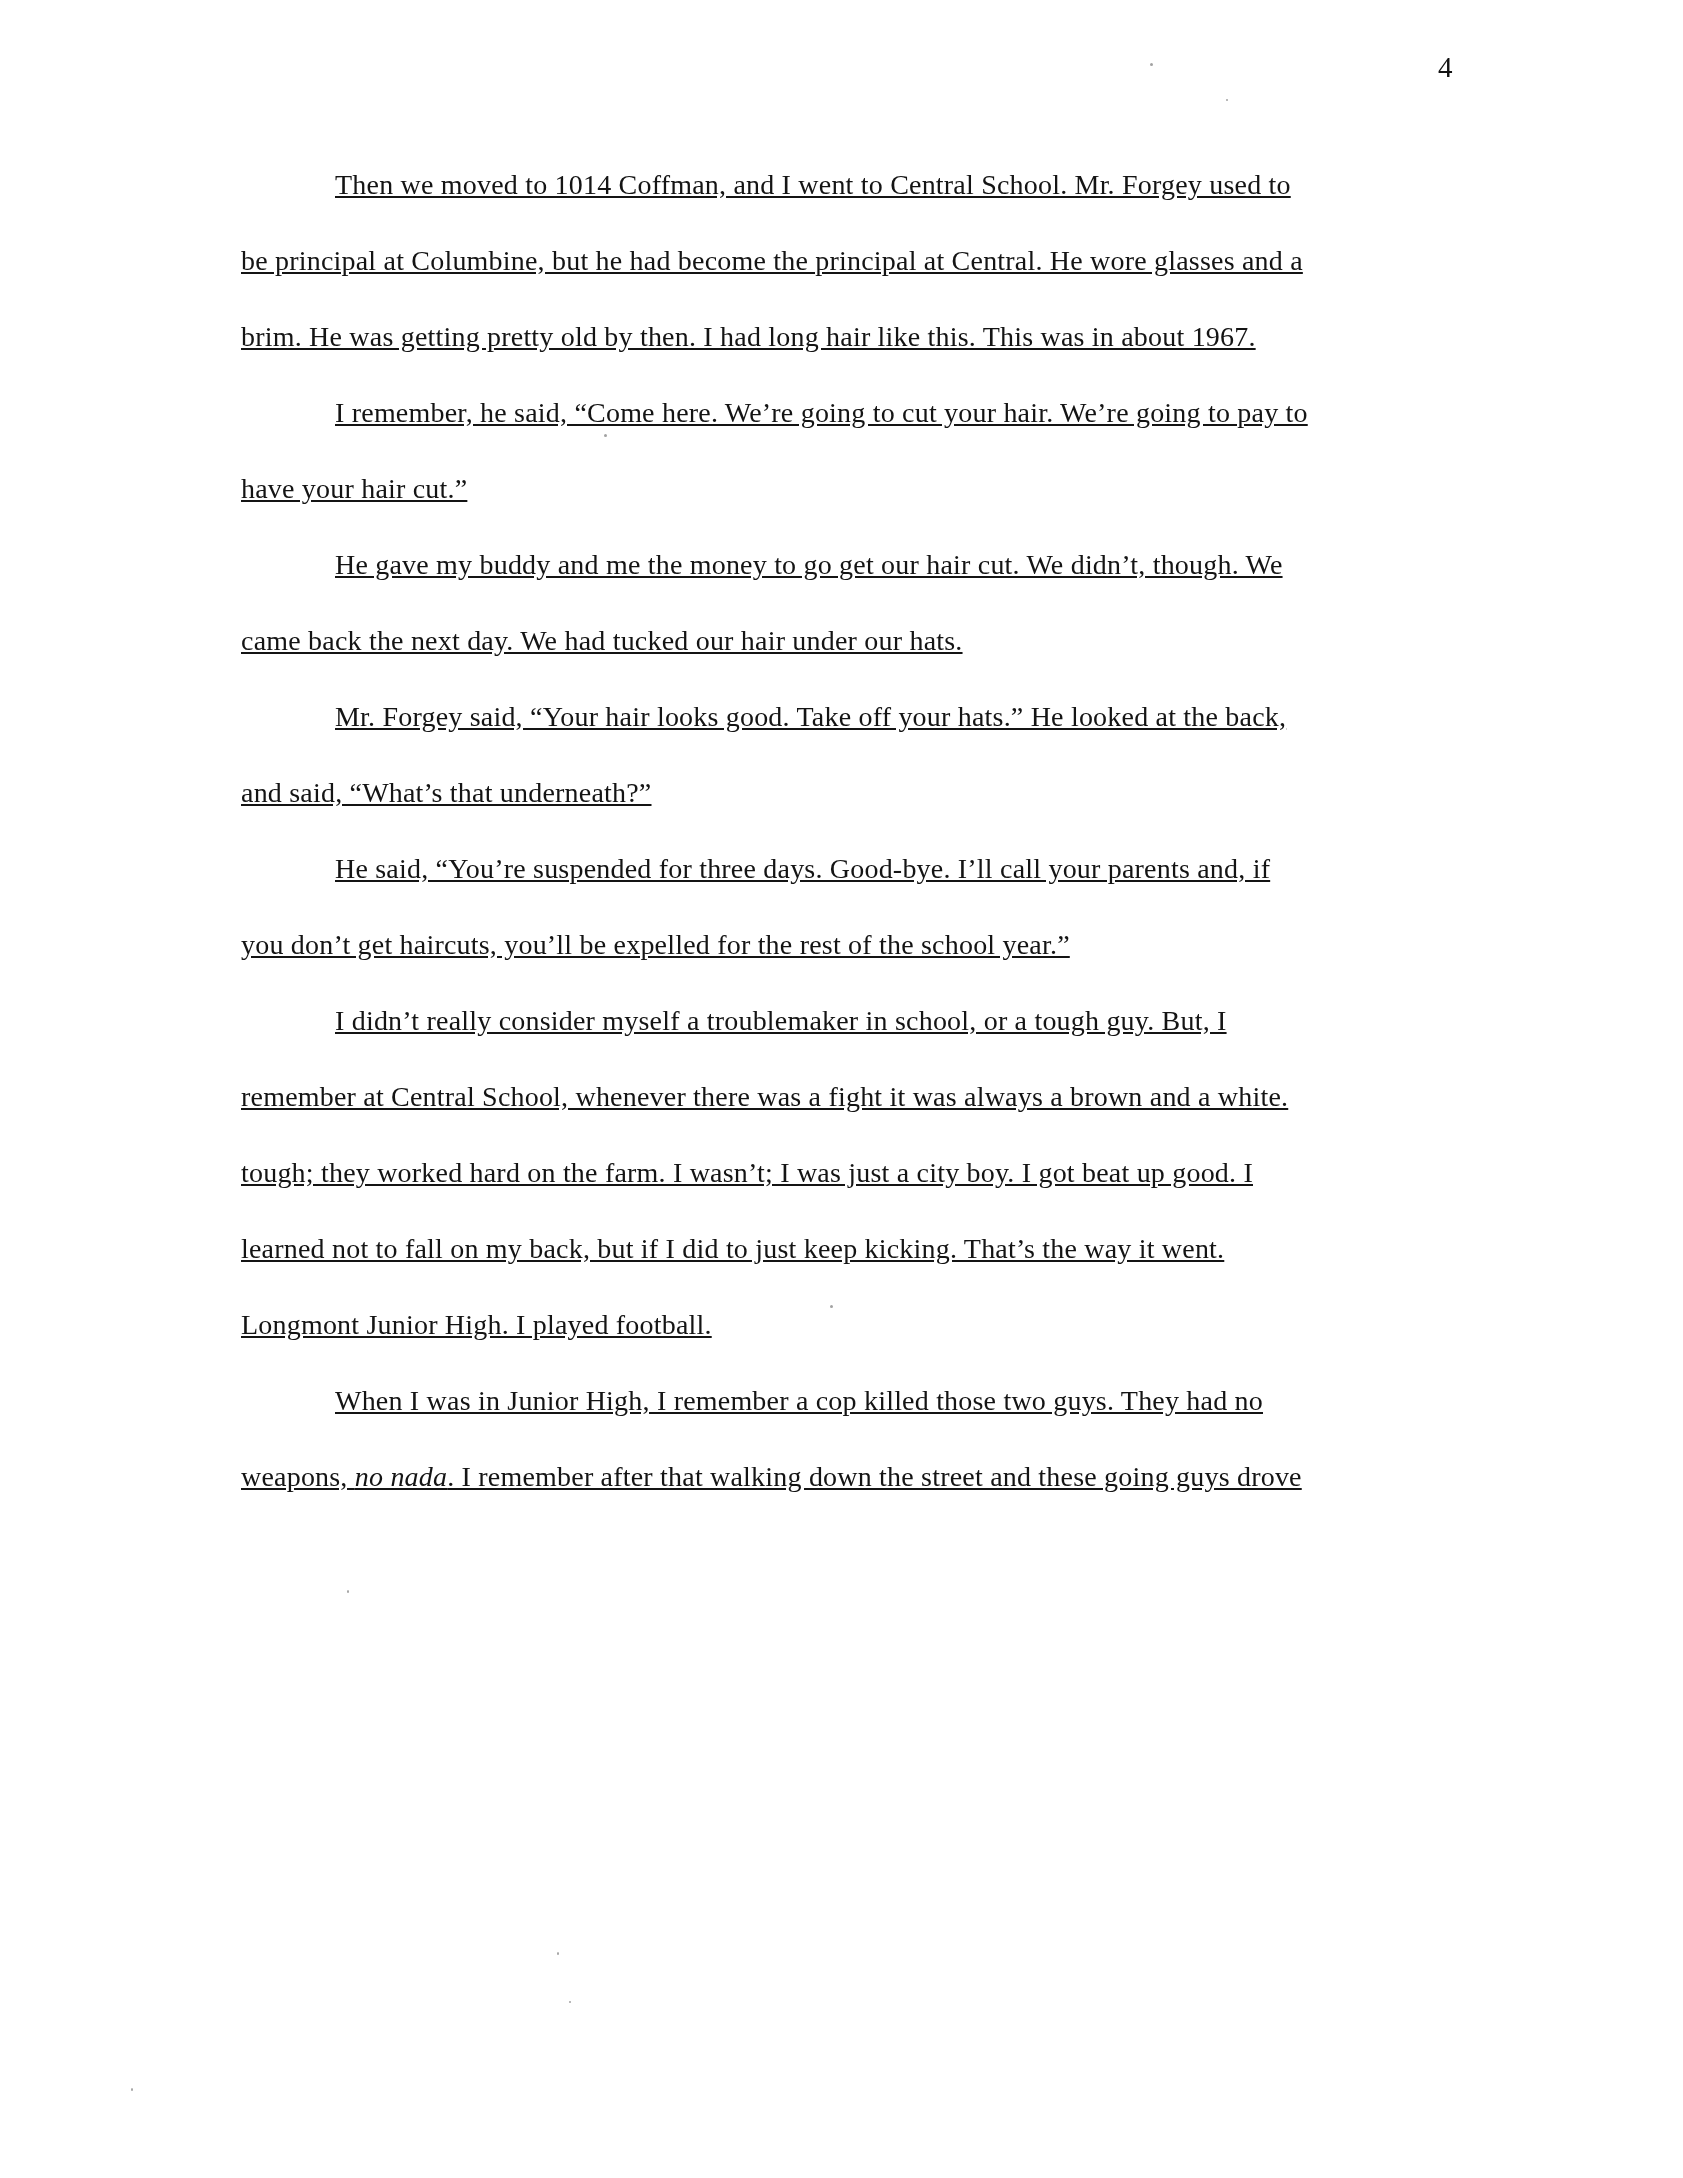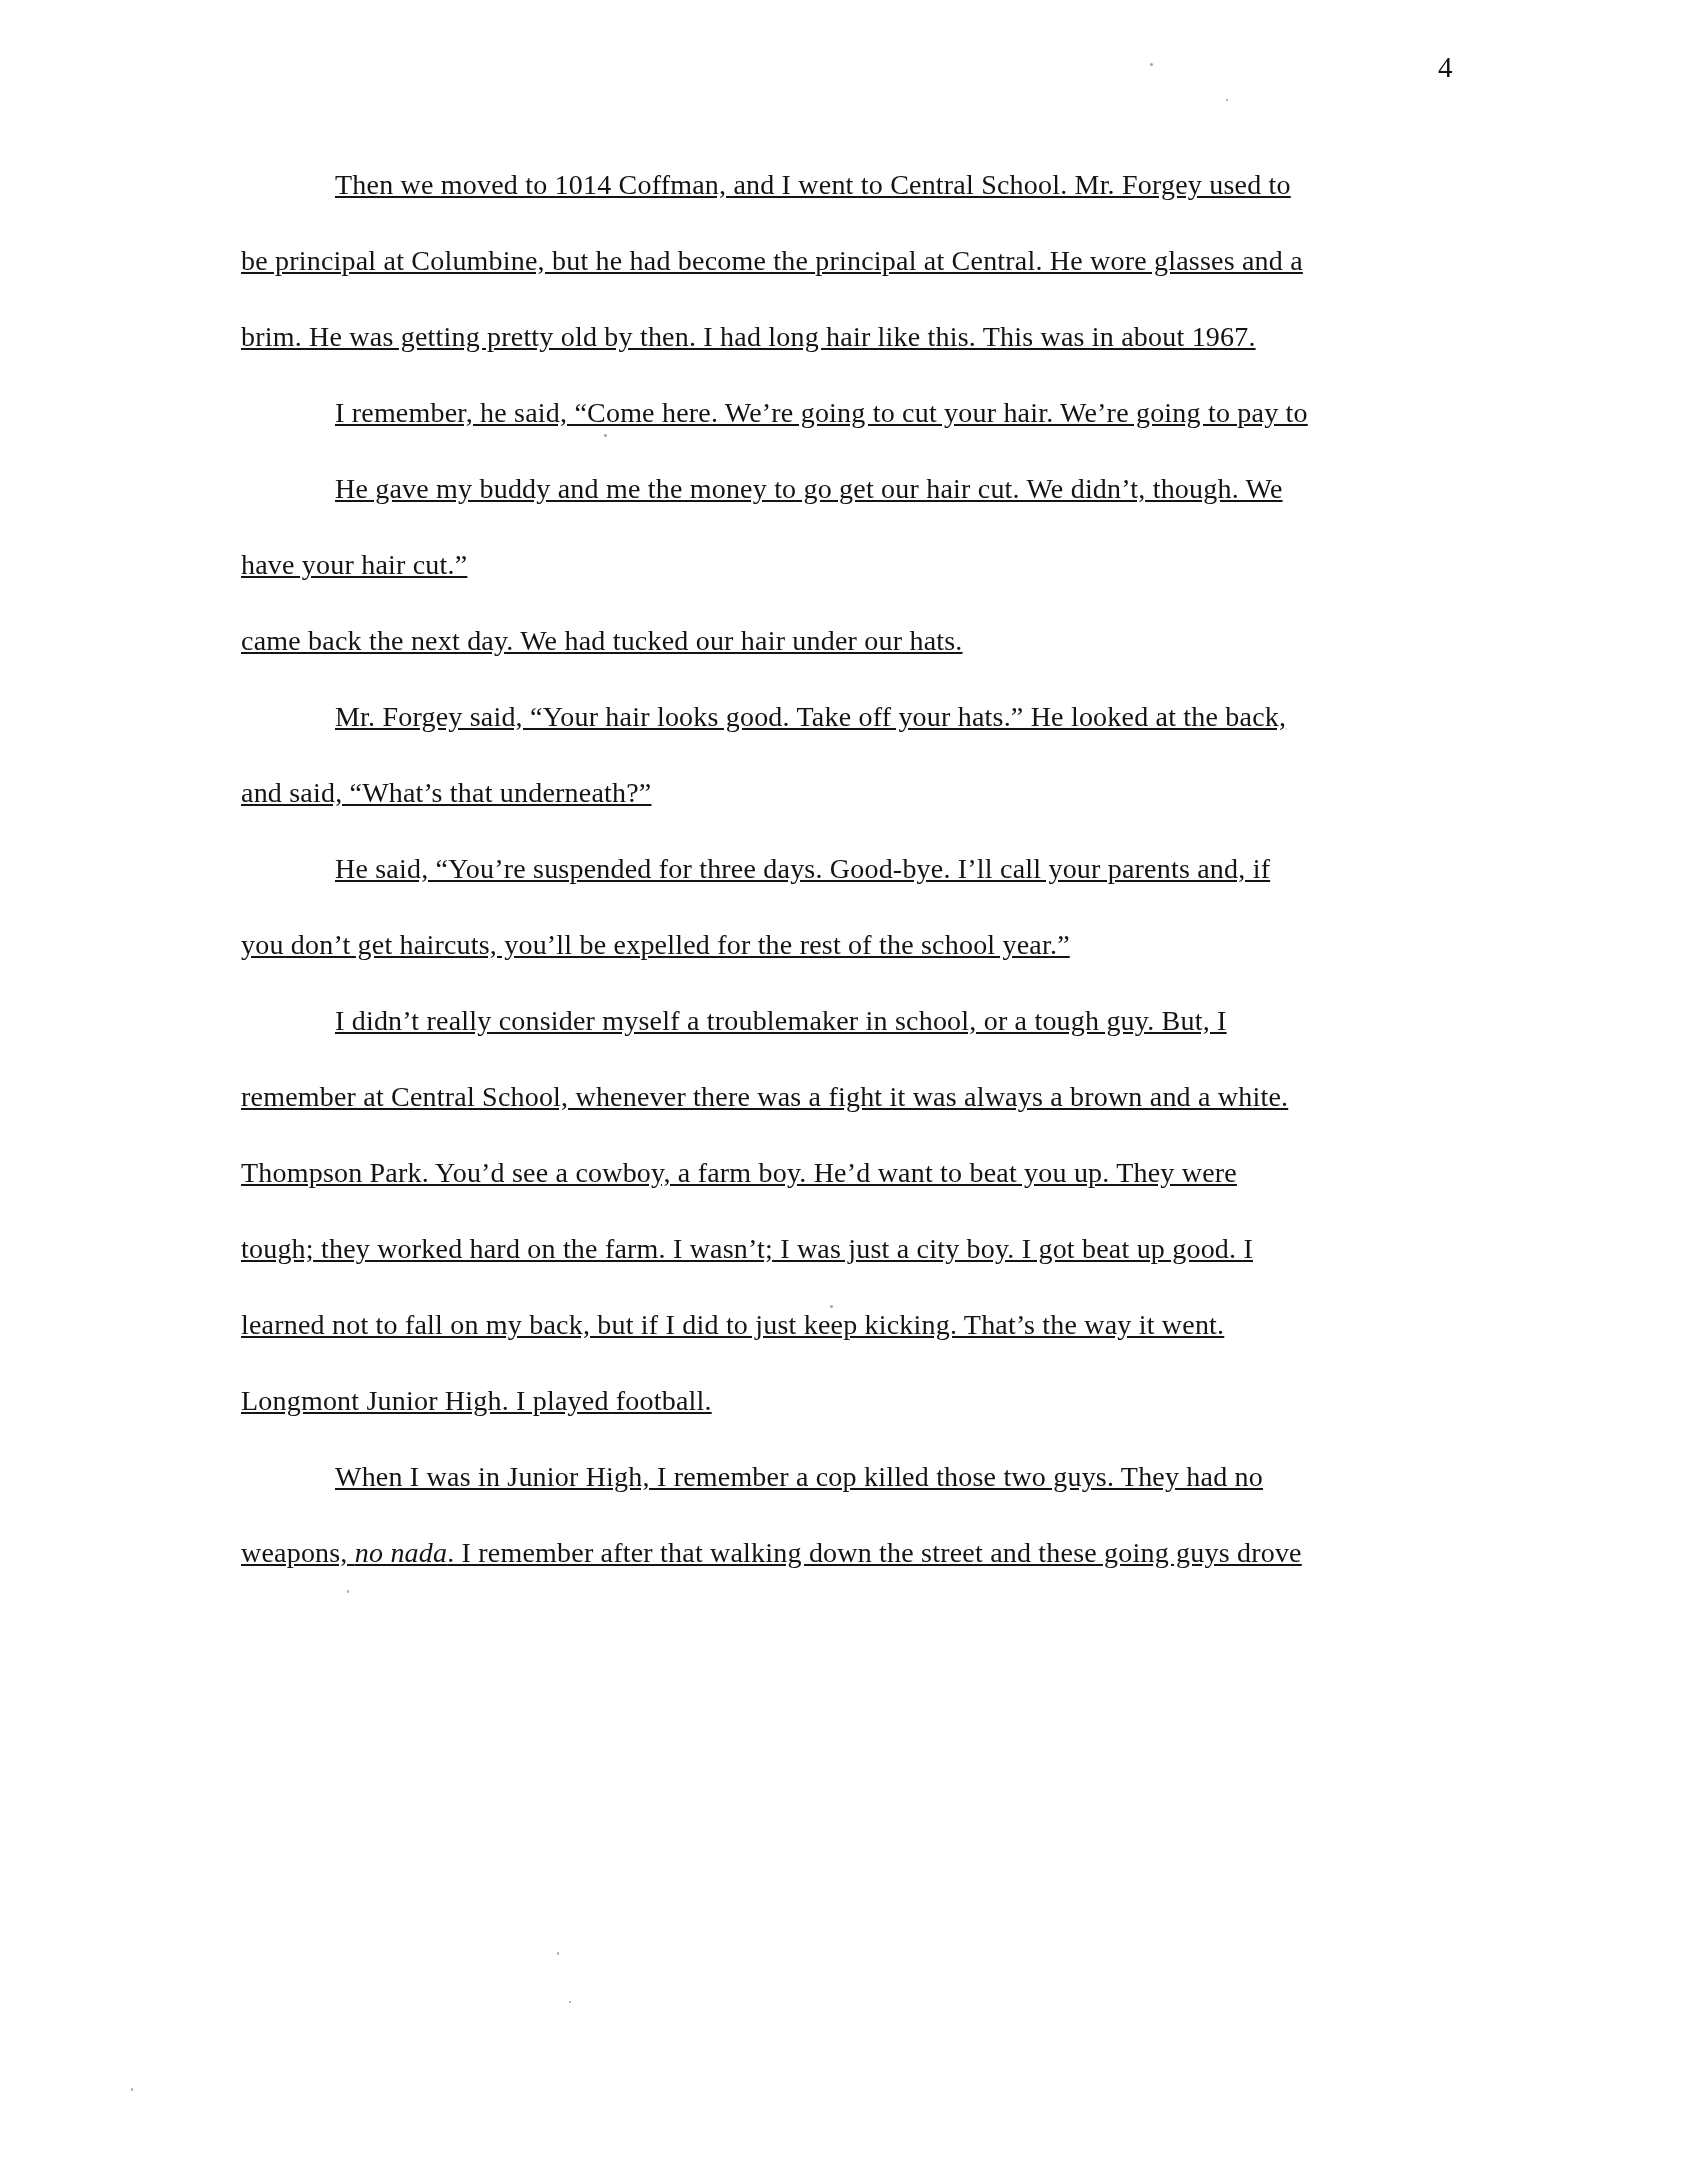--- a/index.html
+++ b/index.html
@@ -54,30 +54,29 @@
 <body>
 
 <div class="page">
   <div class="page-number">4</div>
 
   <div class="page-text">
       <div class="line indent"><span>Then we moved to 1014 Coffman, and I went to Central School. Mr. Forgey used to</span></div>
       <div class="line"><span>be principal at Columbine, but he had become the principal at Central. He wore glasses and a</span></div>
       <div class="line"><span>brim. He was getting pretty old by then. I had long hair like this. This was in about 1967.</span></div>
       <div class="line indent"><span>I remember, he said, “Come here. We’re going to cut your hair. We’re going to pay to</span></div>
+      <div class="line"><span>have your hair cut.”</span></div>
       <div class="line indent"><span>He gave my buddy and me the money to go get our hair cut. We didn’t, though. We</span></div>
-      <div class="line"><span>have your hair cut.”</span></div>
       <div class="line"><span>came back the next day. We had tucked our hair under our hats.</span></div>
       <div class="line indent"><span>Mr. Forgey said, “Your hair looks good. Take off your hats.” He looked at the back,</span></div>
       <div class="line"><span>and said, “What’s that underneath?”</span></div>
       <div class="line indent"><span>He said, “You’re suspended for three days. Good-bye. I’ll call your parents and, if</span></div>
       <div class="line"><span>you don’t get haircuts, you’ll be expelled for the rest of the school year.”</span></div>
       <div class="line indent"><span>I didn’t really consider myself a troublemaker in school, or a tough guy. But, I</span></div>
       <div class="line"><span>remember at Central School, whenever there was a fight it was always a brown and a white.</span></div>
-      <div class="line"><span>Thompson Park. You’d see a cowboy, a farm boy. He’d want to beat you up. They were</span></div>
       <div class="line"><span>tough; they worked hard on the farm. I wasn’t; I was just a city boy. I got beat up good. I</span></div>
       <div class="line"><span>learned not to fall on my back, but if I did to just keep kicking. That’s the way it went.</span></div>
       <div class="line"><span>Longmont Junior High. I played football.</span></div>
       <div class="line indent"><span>When I was in Junior High, I remember a cop killed those two guys. They had no</span></div>
       <div class="line"><span>weapons, </span><span class="italic">no nada</span><span>. I remember after that walking down the street and these going guys drove</span></div>
     </div>
 
   <div class="speck" style="left:1150px;top:63px;width:3px;height:3px;"></div>
   <div class="speck" style="left:1226px;top:99px;width:2px;height:2px;"></div>
   <div class="speck" style="left:604px;top:434px;width:3px;height:3px;"></div>

